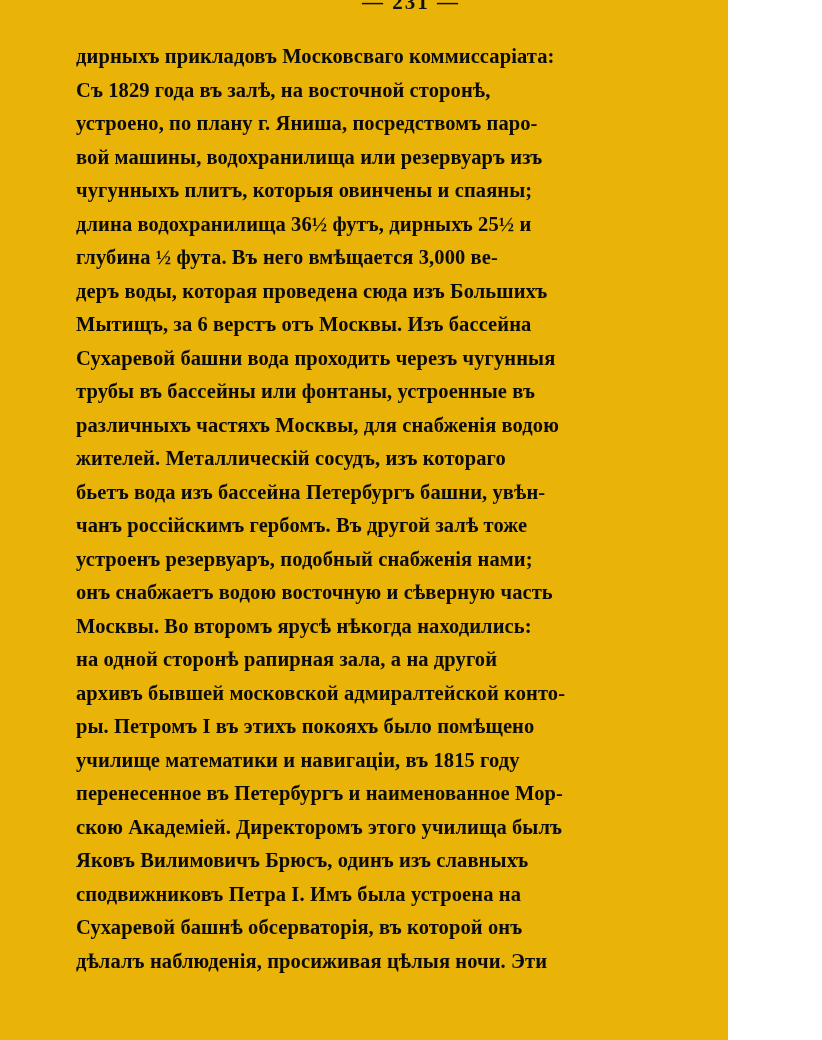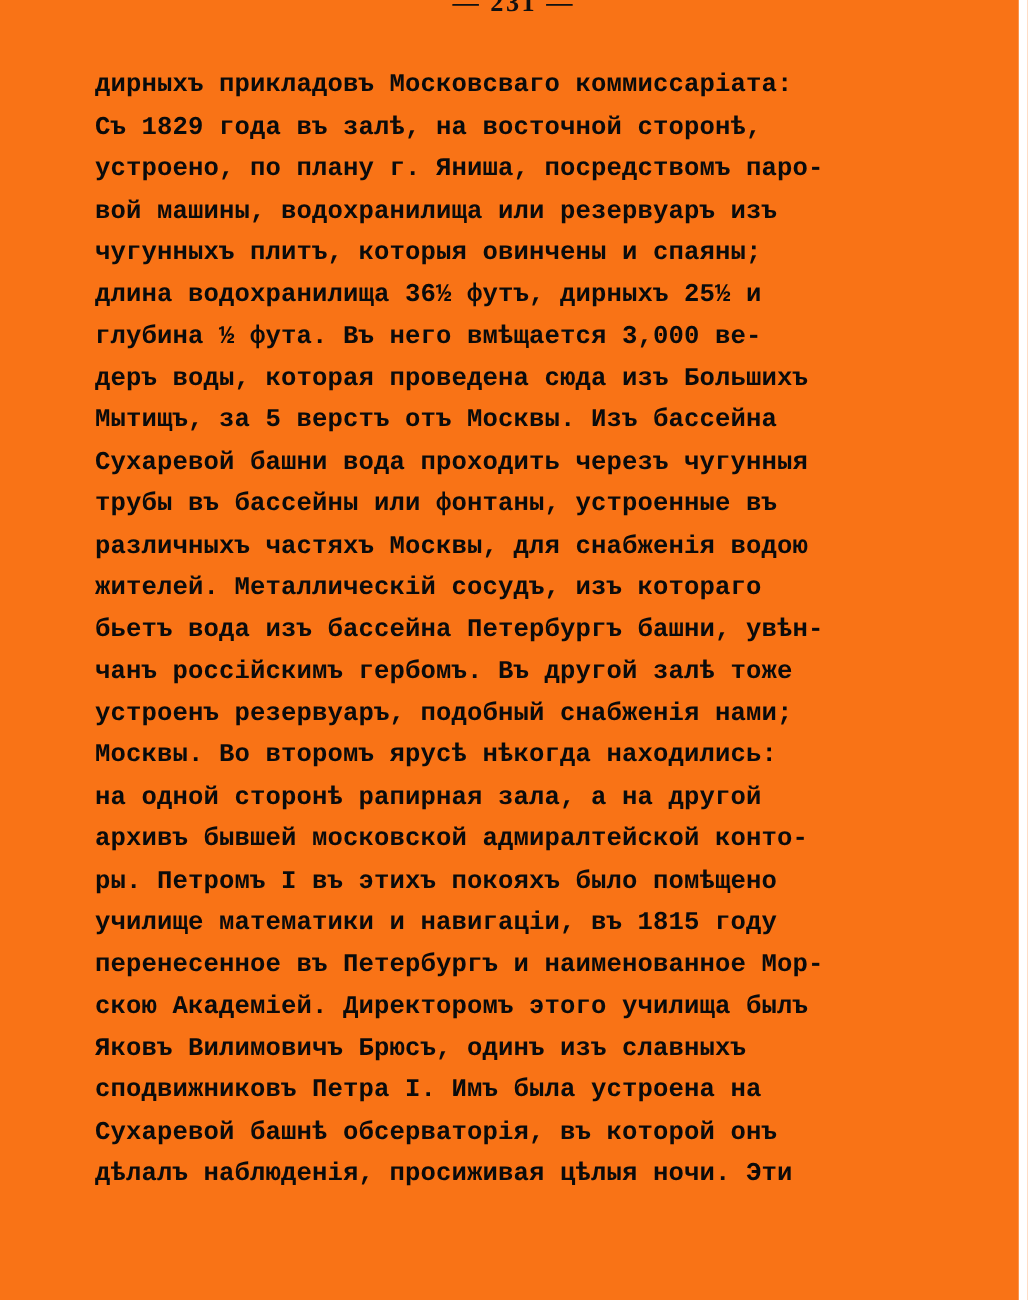--- a/index.html
+++ b/index.html
@@ -8,44 +8,44 @@
     background: #ffffff;
   }
   body {
     width: 822px;
     height: 1040px;
     overflow: hidden;
     font-family: "Liberation Serif", serif;
   }
   .page {
     position: relative;
-    width: 815px;
+    width: 728px;
     height: 1040px;
-    background: #f97316;
+    background: #eab308;
   }
   .page-header {
     position: absolute;
     top: -10px;
     left: 0;
     width: 822px;
     text-align: center;
     font-family: "Liberation Serif", serif;
     font-size: 21px;
     font-weight: bold;
     color: #111111;
     letter-spacing: 2px;
     overflow: hidden;
     height: 22px;
   }
   .body-text {
     position: absolute;
-    top: 52px;
+    top: 40px;
     left: 76px;
     width: 668px;
-    font-family: Liberation Mono, monospace;
+    font-family: Liberation Serif, serif;
     font-size: 20.5px;
     font-weight: bold;
     color: #0b0b0b;
     line-height: 33.5px;
     text-align: justify;
     letter-spacing: 0.1px;
   }
   .body-text .line {
     display: block;
     white-space: nowrap;
@@ -61,28 +61,29 @@
 
   <div class="body-text">
     <span class="line">дирныхъ прикладовъ Московсваго коммиссаріата:</span>
     <span class="line">Съ 1829 года въ залѣ, на восточной сторонѣ,</span>
     <span class="line">устроено, по плану г. Яниша, посредствомъ паро-</span>
     <span class="line">вой машины, водохранилища или резервуаръ изъ</span>
     <span class="line">чугунныхъ плитъ, которыя овинчены и спаяны;</span>
     <span class="line">длина водохранилища 36½ футъ, дирныхъ 25½ и</span>
     <span class="line">глубина ½ фута. Въ него вмѣщается 3,000 ве-</span>
     <span class="line">деръ воды, которая проведена сюда изъ Большихъ</span>
-    <span class="line">Мытищъ, за 5 верстъ отъ Москвы. Изъ бассейна</span>
+    <span class="line">Мытищъ, за 6 верстъ отъ Москвы. Изъ бассейна</span>
     <span class="line">Сухаревой башни вода проходить черезъ чугунныя</span>
     <span class="line">трубы въ бассейны или фонтаны, устроенные въ</span>
     <span class="line">различныхъ частяхъ Москвы, для снабженія водою</span>
     <span class="line">жителей. Металлическій сосудъ, изъ котораго</span>
     <span class="line">бьетъ вода изъ бассейна Петербургъ башни, увѣн-</span>
     <span class="line">чанъ россійскимъ гербомъ. Въ другой залѣ тоже</span>
     <span class="line">устроенъ резервуаръ, подобный снабженія нами;</span>
+    <span class="line">онъ снабжаетъ водою восточную и сѣверную часть</span>
     <span class="line">Москвы. Во второмъ ярусѣ нѣкогда находились:</span>
     <span class="line">на одной сторонѣ рапирная зала, а на другой</span>
     <span class="line">архивъ бывшей московской адмиралтейской конто-</span>
     <span class="line">ры. Петромъ I въ этихъ покояхъ было помѣщено</span>
     <span class="line">училище математики и навигаціи, въ 1815 году</span>
     <span class="line">перенесенное въ Петербургъ и наименованное Мор-</span>
     <span class="line">скою Академіей. Директоромъ этого училища былъ</span>
     <span class="line">Яковъ Вилимовичъ Брюсъ, одинъ изъ славныхъ</span>
     <span class="line">сподвижниковъ Петра I. Имъ была устроена на</span>
     <span class="line">Сухаревой башнѣ обсерваторія, въ которой онъ</span>

